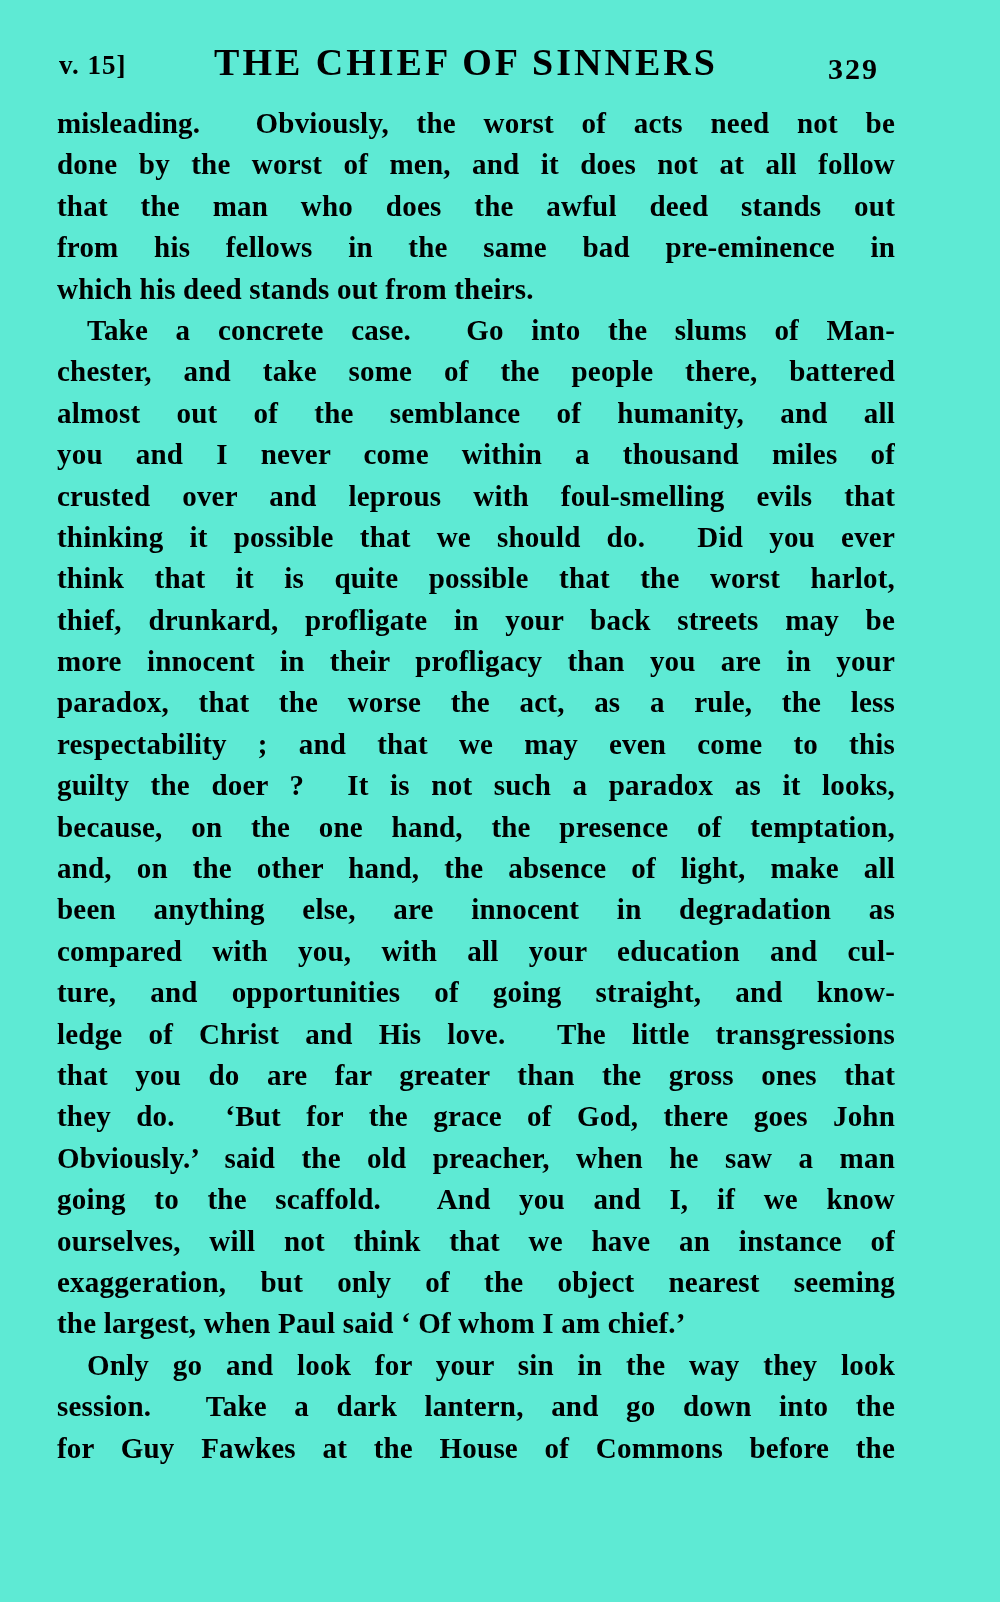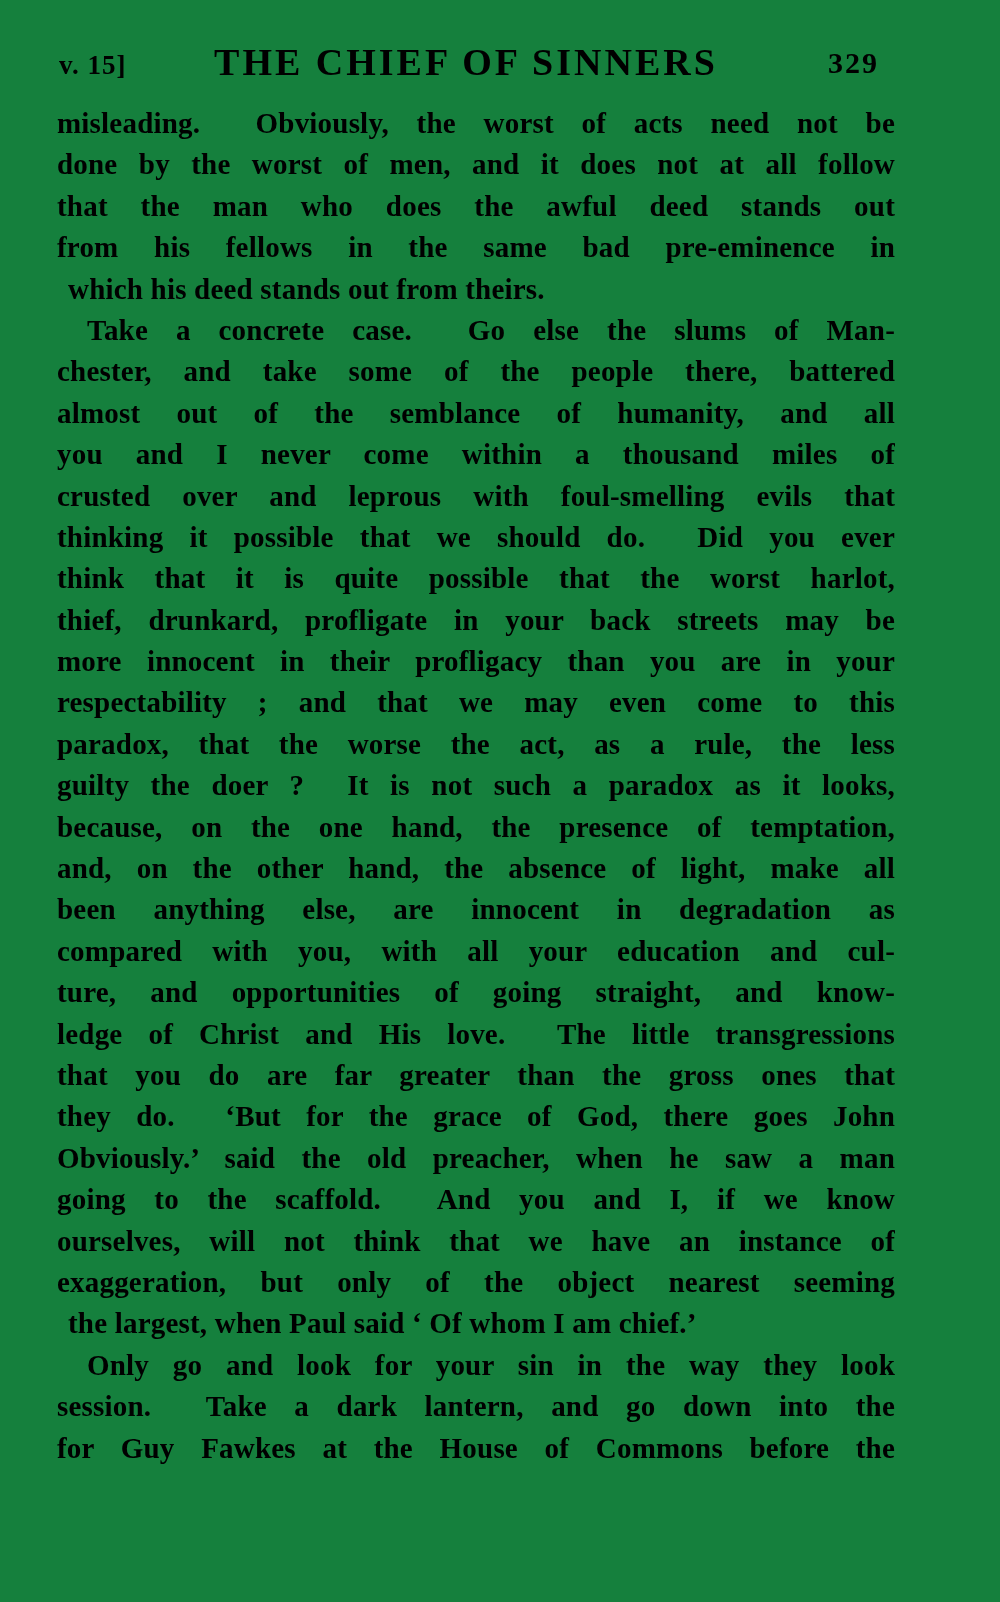--- a/index.html
+++ b/index.html
@@ -5,21 +5,21 @@
   html, body { margin: 0; padding: 0; }
   body {
     width: 1000px;
     height: 1602px;
     background: #ffffff;
     position: relative;
     overflow: hidden;
     font-family: "Liberation Serif", serif;
     color: #000000;
   }
-  .page { position: absolute; inset: 0; background: #15803d; }
+  .page { position: absolute; inset: 0; background: #5eead4; }
 
   .header {
     position: absolute;
     top: 40px;
     left: 57px;
     width: 838px;
     height: 46px;
   }
   .verse {
     position: absolute;
@@ -36,21 +36,21 @@
     top: 0;
     transform: translateX(-52%);
     font-size: 38px;
     font-weight: bold;
     letter-spacing: 3px;
     white-space: nowrap;
   }
   .pagenum {
     position: absolute;
     right: 16px;
-    top: 6px;
+    top: 12px;
     font-size: 30px;
     font-weight: bold;
     letter-spacing: 2px;
   }
 
   .body-text {
     position: absolute;
     top: 103px;
     left: 57px;
     width: 838px;
@@ -60,52 +60,52 @@
     font-size: 29px;
     font-weight: bold;
     line-height: 41.4px;
     height: 41.4px;
     letter-spacing: 0.2px;
     text-align: justify;
     text-align-last: justify;
     white-space: pre-wrap;
     overflow: hidden;
   }
-  .line.ragged { text-align-last: left; margin-left: 11px; }
+  .line.ragged { text-align-last: left; }
   .line.indent { text-indent: 30px; }
 </style>
 </head>
 <body>
 
 <div class="page">
   <div class="header">
     <span class="verse">v. 15]</span>
     <span class="title">THE CHIEF OF SINNERS</span>
     <span class="pagenum">329</span>
   </div>
   <div class="body-text">
       <div class="paragraph">
         <div class="line">misleading.  Obviously, the worst of acts need not be</div>
         <div class="line">done by the worst of men, and it does not at all follow</div>
         <div class="line">that the man who does the awful deed stands out</div>
         <div class="line">from his fellows in the same bad pre-eminence in</div>
         <div class="line ragged">which his deed stands out from theirs.</div>
       </div>
       <div class="paragraph">
-        <div class="line indent">Take a concrete case.  Go else the slums of Man-</div>
+        <div class="line indent">Take a concrete case.  Go into the slums of Man-</div>
         <div class="line">chester, and take some of the people there, battered</div>
         <div class="line">almost out of the semblance of humanity, and all</div>
         <div class="line">you and I never come within a thousand miles of</div>
         <div class="line">crusted over and leprous with foul-smelling evils that</div>
         <div class="line">thinking it possible that we should do.  Did you ever</div>
         <div class="line">think that it is quite possible that the worst harlot,</div>
         <div class="line">thief, drunkard, profligate in your back streets may be</div>
         <div class="line">more innocent in their profligacy than you are in your</div>
+        <div class="line">paradox, that the worse the act, as a rule, the less</div>
         <div class="line">respectability ; and that we may even come to this</div>
-        <div class="line">paradox, that the worse the act, as a rule, the less</div>
         <div class="line">guilty the doer ?  It is not such a paradox as it looks,</div>
         <div class="line">because, on the one hand, the presence of temptation,</div>
         <div class="line">and, on the other hand, the absence of light, make all</div>
         <div class="line">been anything else, are innocent in degradation as</div>
         <div class="line">compared with you, with all your education and cul-</div>
         <div class="line">ture, and opportunities of going straight, and know-</div>
         <div class="line">ledge of Christ and His love.  The little transgressions</div>
         <div class="line">that you do are far greater than the gross ones that</div>
         <div class="line">they do.  ‘But for the grace of God, there goes John</div>
         <div class="line">Obviously.’ said the old preacher, when he saw a man</div>

